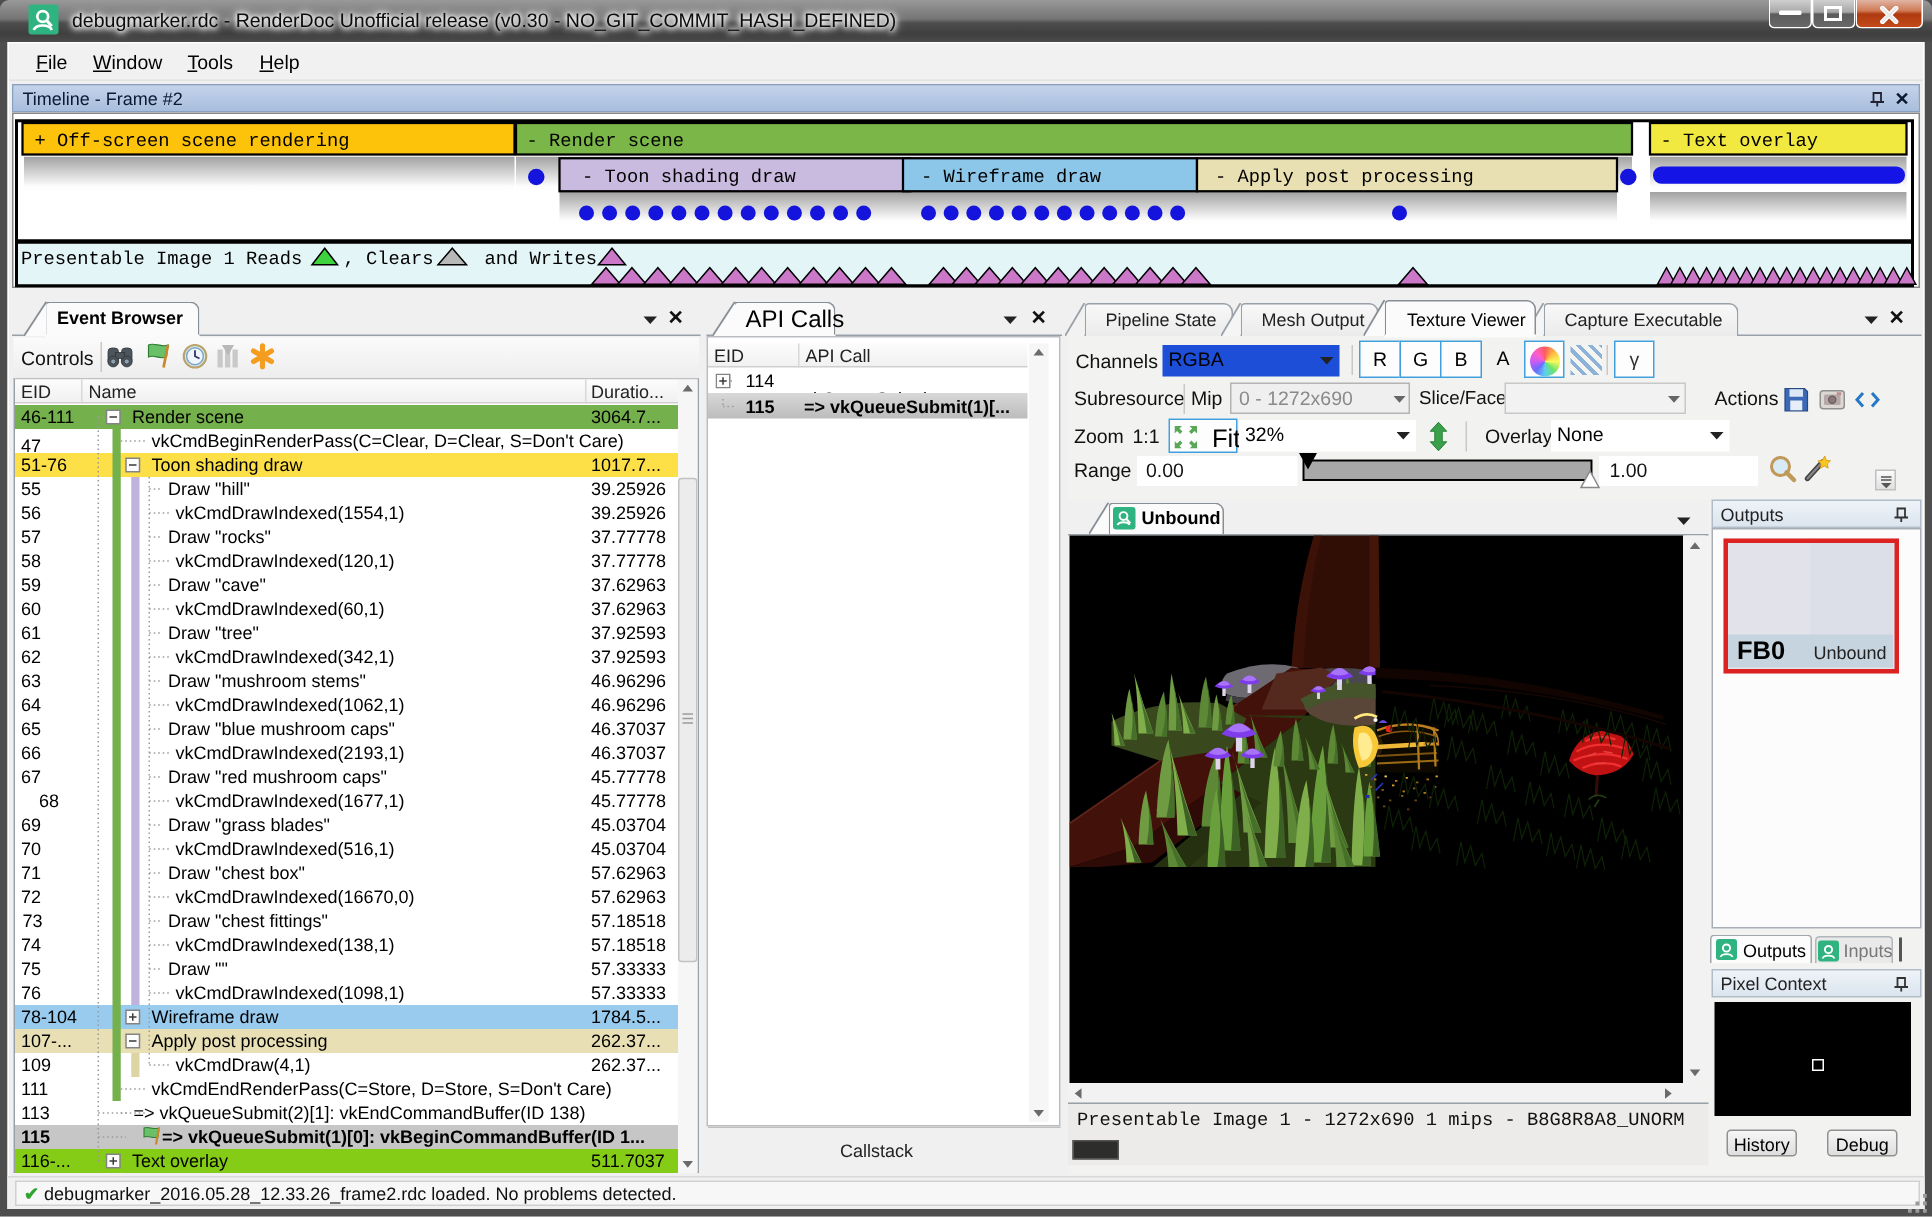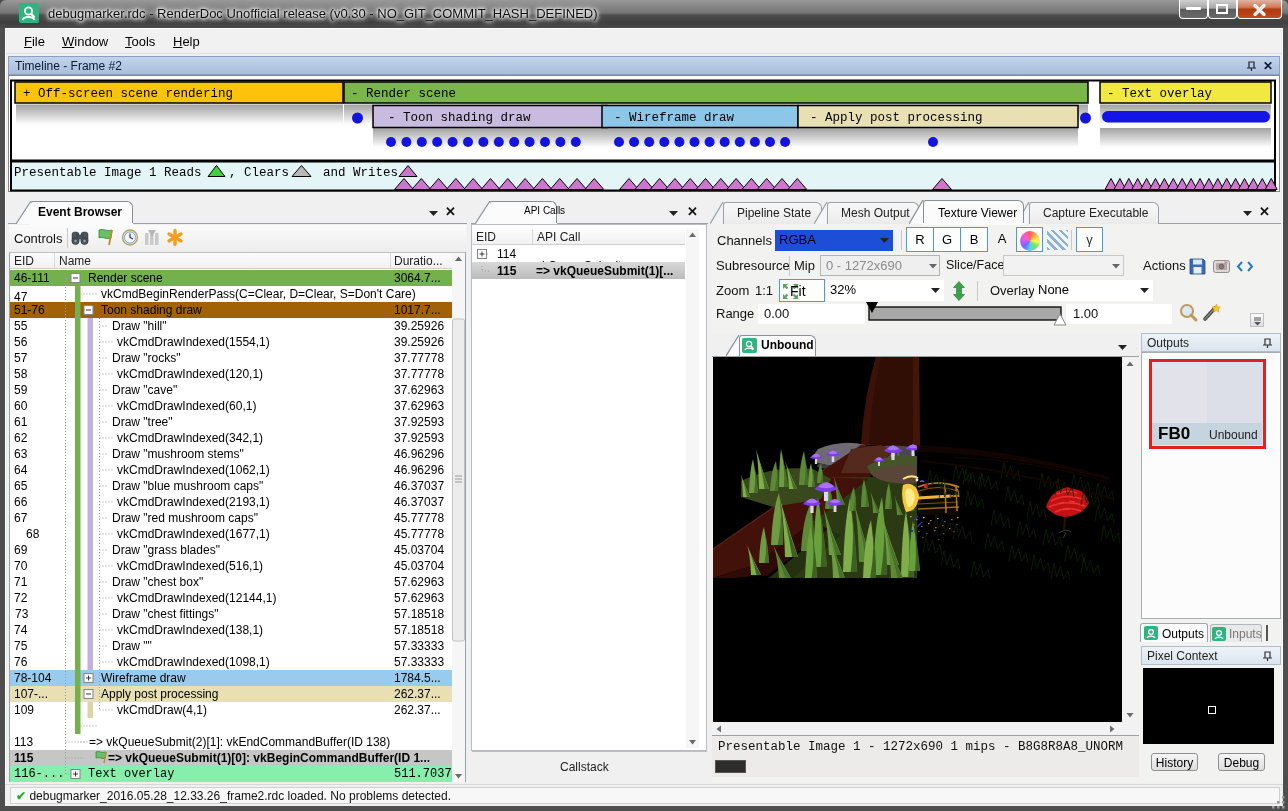--- a/index.html
+++ b/index.html
@@ -266,21 +266,21 @@
 <div id="eb-rows" class="abs" style="left:10px; top:270px; width:442px; height:512px; font-size:12px; color:#000;">
     <div class="row" style="top:0px;background:#74b04c;">
       <span style="position:absolute; left:4px; top:1px;">46-111</span>
       <span style="position:absolute; left:78px; top:1px;">Render scene</span>
       <span style="position:absolute; left:384px; top:1px;">3064.7...</span>
     </div>
     <div class="row" style="top:16px;">
       <span style="position:absolute; left:4px; top:4px;">47</span>
       <span style="position:absolute; left:91px; top:1px;">vkCmdBeginRenderPass(C=Clear, D=Clear, S=Don't Care)</span>
     </div>
-    <div class="row" style="top:32px;background:#a16207;">
+    <div class="row" style="top:32px;background:#fde047;">
       <span style="position:absolute; left:4px; top:1px;">51-76</span>
       <span style="position:absolute; left:91px; top:1px;">Toon shading draw</span>
       <span style="position:absolute; left:384px; top:1px;">1017.7...</span>
     </div>
     <div class="row" style="top:48px;">
       <span style="position:absolute; left:4px; top:1px;">55</span>
       <span style="position:absolute; left:102px; top:1px;">Draw "hill"</span>
       <span style="position:absolute; left:384px; top:1px;">39.25926</span>
     </div>
     <div class="row" style="top:64px;">
@@ -358,21 +358,21 @@
       <span style="position:absolute; left:107px; top:1px;">vkCmdDrawIndexed(516,1)</span>
       <span style="position:absolute; left:384px; top:1px;">45.03704</span>
     </div>
     <div class="row" style="top:304px;">
       <span style="position:absolute; left:4px; top:1px;">71</span>
       <span style="position:absolute; left:102px; top:1px;">Draw "chest box"</span>
       <span style="position:absolute; left:384px; top:1px;">57.62963</span>
     </div>
     <div class="row" style="top:320px;">
       <span style="position:absolute; left:4px; top:1px;">72</span>
-      <span style="position:absolute; left:107px; top:1px;">vkCmdDrawIndexed(12144,1)</span>
+      <span style="position:absolute; left:107px; top:1px;">vkCmdDrawIndexed(16670,0)</span>
       <span style="position:absolute; left:384px; top:1px;">57.62963</span>
     </div>
     <div class="row" style="top:336px;">
       <span style="position:absolute; left:5px; top:1px;">73</span>
       <span style="position:absolute; left:102px; top:1px;">Draw "chest fittings"</span>
       <span style="position:absolute; left:384px; top:1px;">57.18518</span>
     </div>
     <div class="row" style="top:352px;">
       <span style="position:absolute; left:4px; top:1px;">74</span>
       <span style="position:absolute; left:107px; top:1px;">vkCmdDrawIndexed(138,1)</span>
@@ -396,29 +396,33 @@
     <div class="row" style="top:416px;background:#e8dfb4;">
       <span style="position:absolute; left:4px; top:1px;">107-...</span>
       <span style="position:absolute; left:91px; top:1px;">Apply post processing</span>
       <span style="position:absolute; left:384px; top:1px;">262.37...</span>
     </div>
     <div class="row" style="top:432px;">
       <span style="position:absolute; left:4px; top:1px;">109</span>
       <span style="position:absolute; left:107px; top:1px;">vkCmdDraw(4,1)</span>
       <span style="position:absolute; left:384px; top:1px;">262.37...</span>
     </div>
+    <div class="row" style="top:448px;">
+      <span style="position:absolute; left:4px; top:1px;">111</span>
+      <span style="position:absolute; left:91px; top:1px;">vkCmdEndRenderPass(C=Store, D=Store, S=Don't Care)</span>
+    </div>
     <div class="row" style="top:464px;">
       <span style="position:absolute; left:4px; top:1px;">113</span>
       <span style="position:absolute; left:79px; top:1px;">=&gt; vkQueueSubmit(2)[1]: vkEndCommandBuffer(ID 138)</span>
     </div>
     <div class="row" style="top:480px;background:#c6c6c6;font-weight:bold;">
       <span style="position:absolute; left:4px; top:1px;">115</span>
       <span style="position:absolute; left:98px; top:1px;">=&gt; vkQueueSubmit(1)[0]: vkBeginCommandBuffer(ID 1...</span>
     </div>
-    <div class="row" style="top:496px;background:#86efac;font-family:Liberation Mono, monospace;">
+    <div class="row" style="top:496px;background:#84cc16;">
       <span style="position:absolute; left:4px; top:1px;">116-...</span>
       <span style="position:absolute; left:78px; top:1px;">Text overlay</span>
       <span style="position:absolute; left:384px; top:1px;">511.7037</span>
     </div>
   </div>
 <svg id="eb-tree" class="abs" style="left:10px; top:270px;" width="442" height="512">
     <line x1="55.5" y1="8" x2="55.5" y2="504" stroke="#9a9a9a" stroke-width="1" stroke-dasharray="1,2"></line>
     <line x1="55.5" y1="8" x2="60" y2="8" stroke="#9a9a9a" stroke-width="1" stroke-dasharray="1,2"></line>
     <line x1="55.5" y1="504" x2="60" y2="504" stroke="#9a9a9a" stroke-width="1" stroke-dasharray="1,2"></line>
     <line x1="55.5" y1="472" x2="75" y2="472" stroke="#9a9a9a" stroke-width="1" stroke-dasharray="1,2"></line>
@@ -483,21 +487,21 @@
 
 <div id="api-panel" class="panel abs" style="left:471px; top:197px; width:237px; height:586px;"></div>
 
 <div class="abs" style="left:471px; top:197px; width:237px; height:27px; background:#f0f0f0; border-bottom:1px solid #98a0a8;"></div>
 <div class="abs" style="left:489px; top:201px; width:68px; height:23px; background:#fbfbfb; border:1px solid #888e96; border-bottom:none; border-radius:3px 6px 0 0;"></div>
 <svg class="abs" style="left:475px; top:201px;" width="16" height="23">
     <path d="M 15 0 L 15 23 L 0 23 Z" fill="#fbfbfb"></path>
     <path d="M 15 0 L 0 23" stroke="#888e96" stroke-width="1.2" fill="none"></path>
   </svg>
 <div class="abs" style="left:489px; top:223px; width:68px; height:2px; background:#fbfbfb;"></div>
-<div class="abs" style="left:524px; top:205px; font-size:10px;">API Calls</div>
+<div class="abs" style="left:497px; top:205px; font-size:16px;">API Calls</div>
 <svg class="abs" style="left:668px; top:209px;" width="12" height="8">
     <path d="M 1 2 L 10 2 L 5.5 7 Z" fill="#222"></path>
   </svg>
 <div class="abs" style="left:687px; top:204px; font-size:13px; font-weight:bold; color:#111;">✕</div>
 
 <div class="abs" style="left:471px; top:224px; width:236px; height:527px; background:#fff; border:1px solid #b8bcc0;"></div>
 <div class="abs tblhead" style="left:472px; top:229px; width:213px; height:16px;">
   <span style="position:absolute; left:4px; top:1px;">EID</span>
   <span style="position:absolute; left:65px; top:1px;">API Call</span>
   <span style="position:absolute; left:60px; top:0px; width:1px; height:16px; background:#d8d8d8;"></span>
@@ -623,21 +627,21 @@
 <div class="abs" style="left:755px; top:283px; font-size:13px; color:#111;">1:1</div>
 <div class="abs" style="left:779px; top:279px; width:46px; height:23px; border:1px solid #41a0dc; background:#fdfdfd;">
   <svg class="abs" style="left:3px; top:4px;" width="15" height="15">
     <g fill="#58a858">
         <path d="M 0 0 h 5 l -1.7 1.7 l 2 2 l -1.6 1.6 l -2 -2 L 0 5 Z"></path>
     <path d="M 15 0 v 5 l -1.7 -1.7 l -2 2 l -1.6 -1.6 l 2 -2 L 10 0 Z"></path>
     <path d="M 0 15 v -5 l 1.7 1.7 l 2 -2 l 1.6 1.6 l -2 2 L 5 15 Z"></path>
     <path d="M 15 15 h -5 l 1.7 -1.7 l -2 -2 l 1.6 -1.6 l 2 2 L 15 10 Z"></path>
       </g>
   </svg>
-  <span style="position:absolute; left:10px; top:3px; font-size:14px;">Fit</span>
+  <span style="position:absolute; left:28px; top:3px; font-size:17px;">Fit</span>
 </div>
 <div class="abs" style="left:826px; top:280px; width:118px; height:21px; background:#fff;">
   <span style="position:absolute; left:4px; top:2px; font-size:13px;">32%</span>
   <svg class="abs" style="left:105px; top:8px;" width="10" height="6">
       <path d="M 0 0 L 9 0 L 4.5 5 Z" fill="#222"></path>
     </svg>
 </div>
 <svg class="abs" style="left:952px; top:281px;" width="14" height="20">
   <g fill="#3aa04a" stroke="#207830" stroke-width="0.6">
   <path d="M 7 0.5 L 12.5 6.5 L 9.5 6.5 L 9.5 13.5 L 12.5 13.5 L 7 19.5 L 1.5 13.5 L 4.5 13.5 L 4.5 6.5 L 1.5 6.5 Z"></path>

